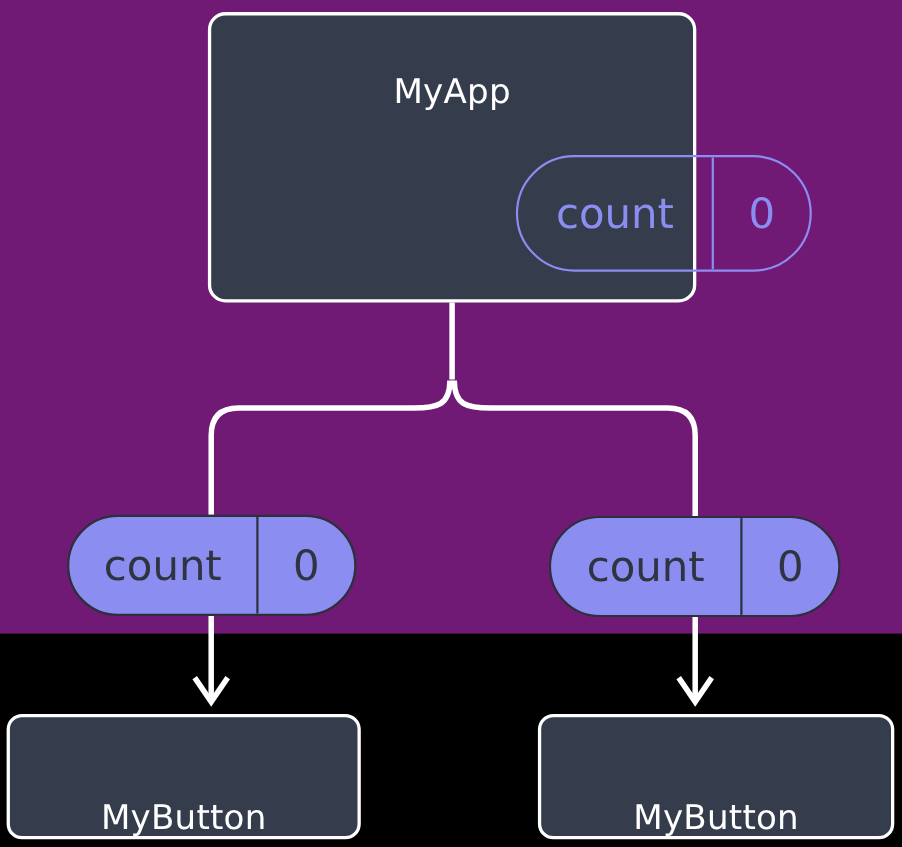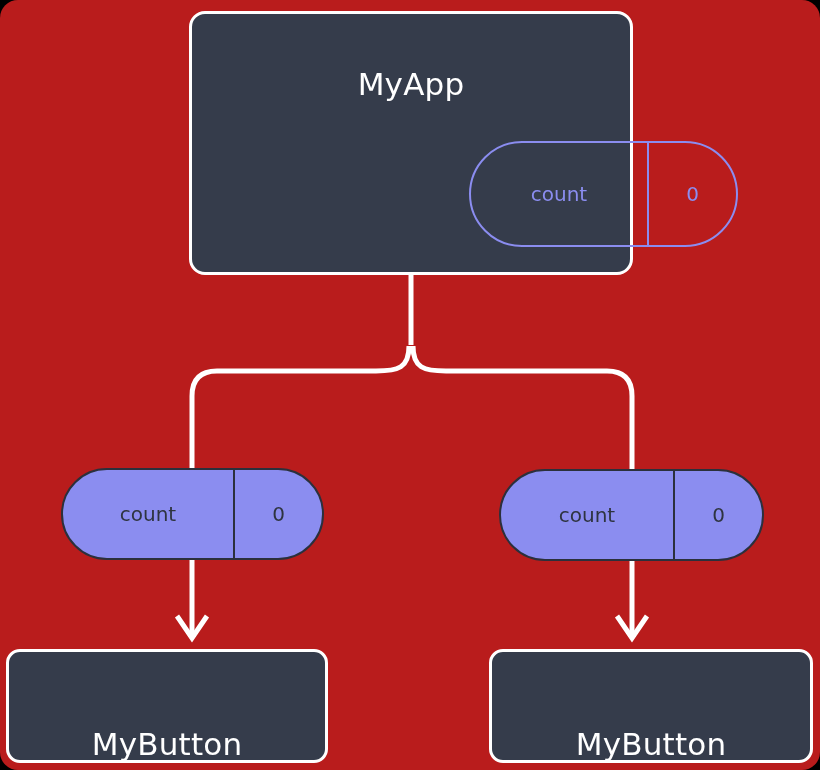--- a/index.html
+++ b/index.html
@@ -9,23 +9,22 @@
   }
   body {
     width: 820px;
     height: 770px;
     font-family: "DejaVu Sans", sans-serif;
     overflow: hidden;
   }
   #stage {
     position: relative;
     width: 820px;
-    height: 770px;
-    background: #b91c1c;
-    border-radius: 18px;
+    height: 576px;
+    background: #701a75;
   }
   #edges {
     position: absolute;
     left: 0;
     top: 0;
     width: 820px;
     height: 770px;
     pointer-events: none;
   }
 
@@ -84,21 +83,21 @@
     display: flex;
     align-items: stretch;
     border-radius: 999px;
     overflow: hidden;
   }
   .capsule .cap-key,
   .capsule .cap-val {
     display: flex;
     align-items: center;
     justify-content: center;
-    font-size: 20px;
+    font-size: 38px;
     line-height: 1;
     white-space: nowrap;
     text-align: center;
   }
 
   
   #root-state {
     left: 277px;
     top: 127px;
     width: 269px;

